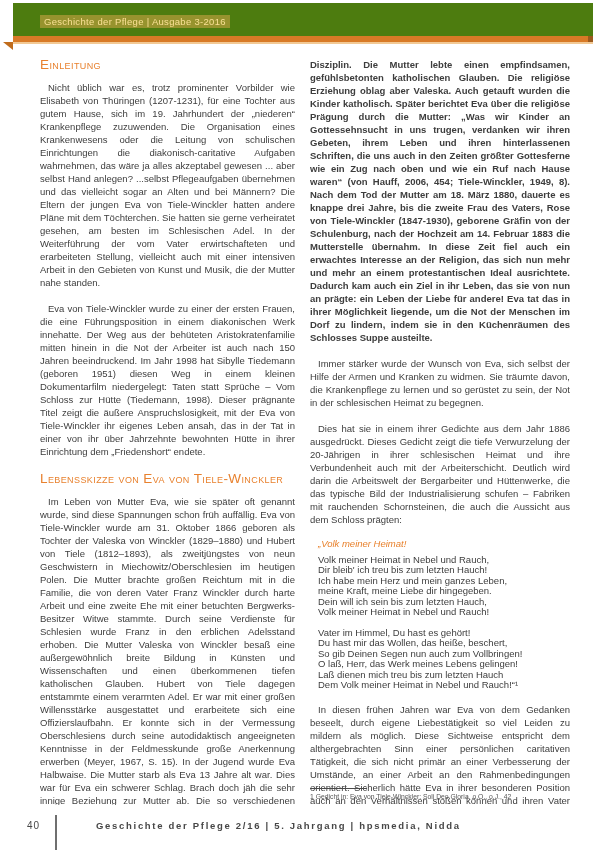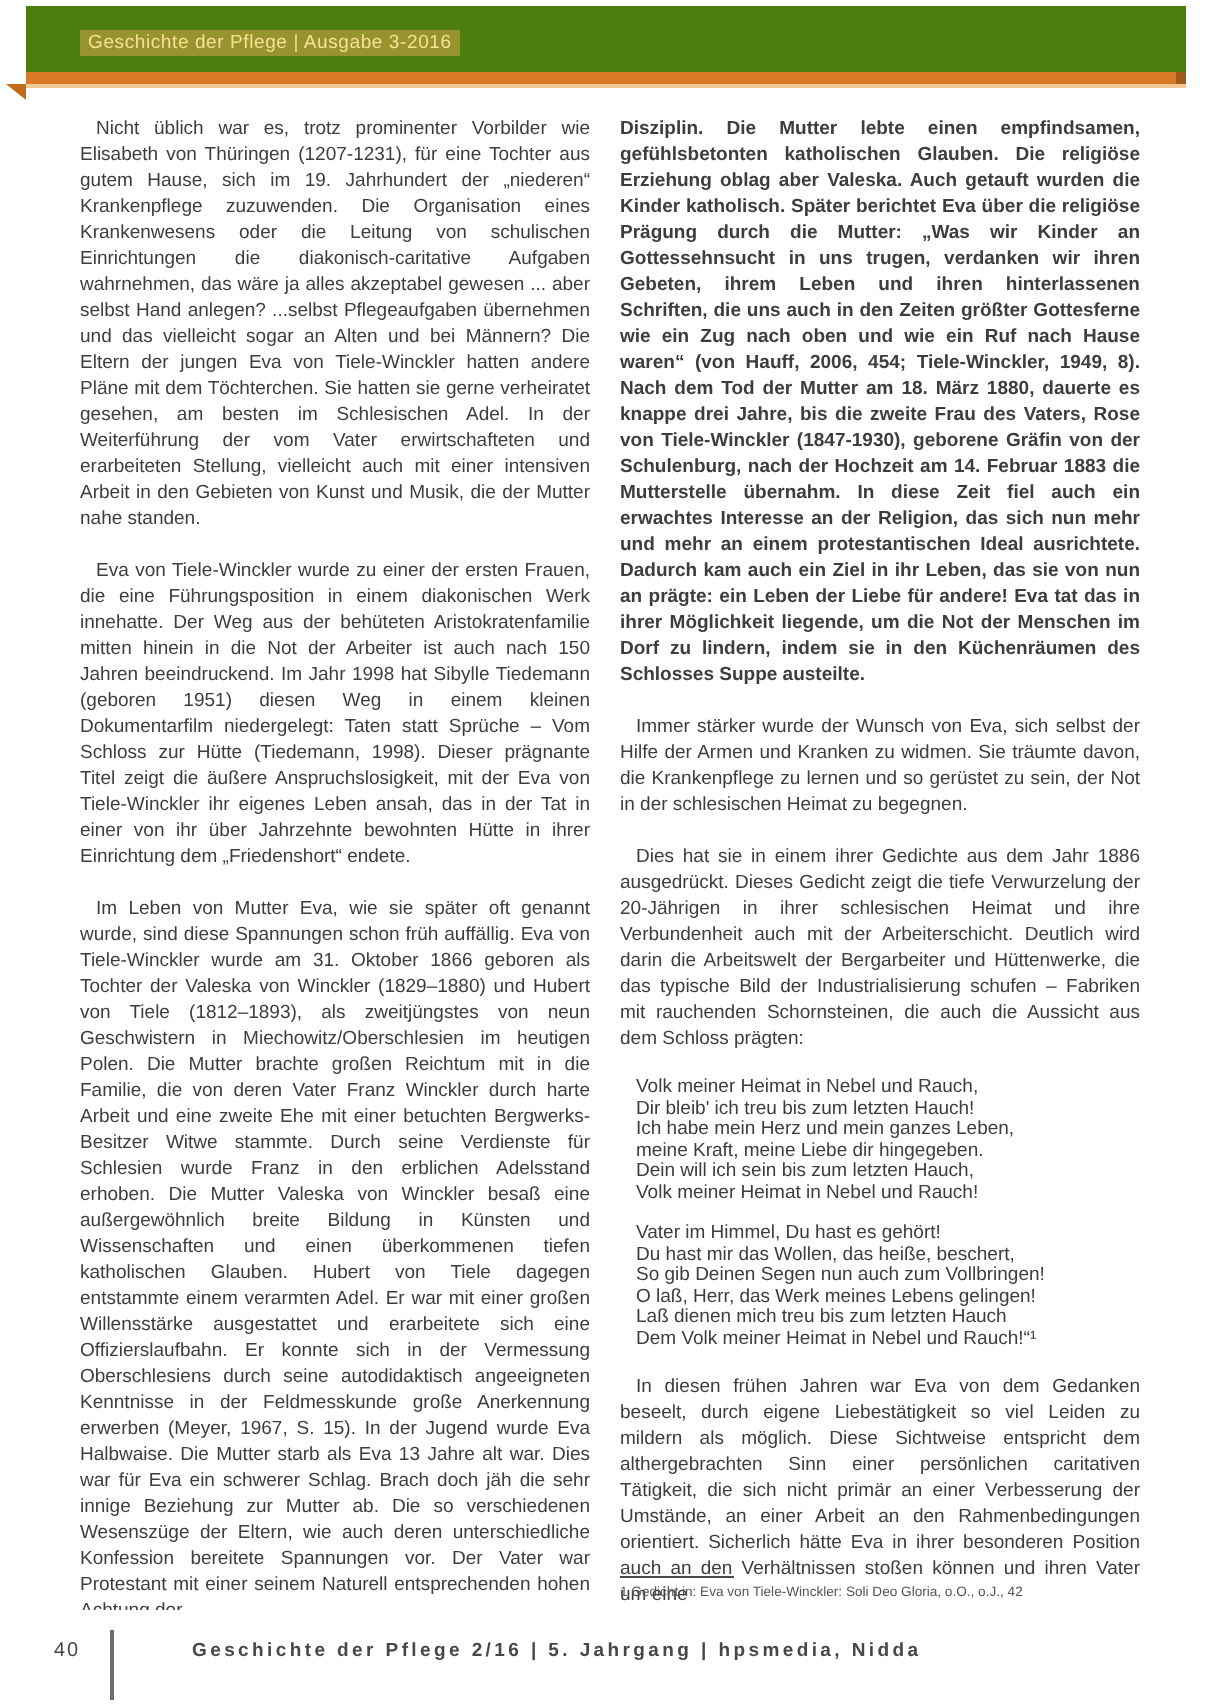--- a/index.html
+++ b/index.html
@@ -72,31 +72,34 @@
 <body>
 
 <div class="header-bar">
   <span class="header-text">Geschichte der Pflege | Ausgabe 3-2016</span>
   <span class="header-corner"></span>
 </div>
 <div class="fold"></div>
 
 <div class="content">
   <div class="col col-left">
+    <h2 class="section-heading">Einleitung</h2>
     <p>Nicht üblich war es, trotz prominenter Vorbilder wie Elisabeth von Thüringen (1207-1231), für eine Tochter aus gutem Hause, sich im 19. Jahrhundert der „niederen“ Krankenpflege zuzuwenden. Die Organisation eines Krankenwesens oder die Leitung von schulischen Einrichtungen die diakonisch-caritative Aufgaben wahrnehmen, das wäre ja alles akzeptabel gewesen ... aber selbst Hand anlegen? ...selbst Pflegeaufgaben übernehmen und das vielleicht sogar an Alten und bei Männern? Die Eltern der jungen Eva von Tiele-Winckler hatten andere Pläne mit dem Töchterchen. Sie hatten sie gerne verheiratet gesehen, am besten im Schlesischen Adel. In der Weiterführung der vom Vater erwirtschafteten und erarbeiteten Stellung, vielleicht auch mit einer intensiven Arbeit in den Gebieten von Kunst und Musik, die der Mutter nahe standen.</p>
     <p>Eva von Tiele-Winckler wurde zu einer der ersten Frauen, die eine Führungsposition in einem diakonischen Werk innehatte. Der Weg aus der behüteten Aristokratenfamilie mitten hinein in die Not der Arbeiter ist auch nach 150 Jahren beeindruckend. Im Jahr 1998 hat Sibylle Tiedemann (geboren 1951) diesen Weg in einem kleinen Dokumentarfilm niedergelegt: Taten statt Sprüche – Vom Schloss zur Hütte (Tiedemann, 1998). Dieser prägnante Titel zeigt die äußere Anspruchslosigkeit, mit der Eva von Tiele-Winckler ihr eigenes Leben ansah, das in der Tat in einer von ihr über Jahrzehnte bewohnten Hütte in ihrer Einrichtung dem „Friedenshort“ endete.</p>
+    <h2 class="section-heading second">Lebensskizze von Eva von Tiele-Winckler</h2>
     <p>Im Leben von Mutter Eva, wie sie später oft genannt wurde, sind diese Spannungen schon früh auffällig. Eva von Tiele-Winckler wurde am 31. Oktober 1866 geboren als Tochter der Valeska von Winckler (1829–1880) und Hubert von Tiele (1812–1893), als zweitjüngstes von neun Geschwistern in Miechowitz/Oberschlesien im heutigen Polen. Die Mutter brachte großen Reichtum mit in die Familie, die von deren Vater Franz Winckler durch harte Arbeit und eine zweite Ehe mit einer betuchten Bergwerks-Besitzer Witwe stammte. Durch seine Verdienste für Schlesien wurde Franz in den erblichen Adelsstand erhoben. Die Mutter Valeska von Winckler besaß eine außergewöhnlich breite Bildung in Künsten und Wissenschaften und einen überkommenen tiefen katholischen Glauben. Hubert von Tiele dagegen entstammte einem verarmten Adel. Er war mit einer großen Willensstärke ausgestattet und erarbeitete sich eine Offizierslaufbahn. Er konnte sich in der Vermessung Oberschlesiens durch seine autodidaktisch angeeigneten Kenntnisse in der Feldmesskunde große Anerkennung erwerben (Meyer, 1967, S. 15). In der Jugend wurde Eva Halbwaise. Die Mutter starb als Eva 13 Jahre alt war. Dies war für Eva ein schwerer Schlag. Brach doch jäh die sehr innige Beziehung zur Mutter ab. Die so verschiedenen Wesenszüge der Eltern, wie auch deren unterschiedliche Konfession bereitete Spannungen vor. Der Vater war Protestant mit einer seinem Naturell entsprechenden hohen Achtung der</p>
   </div>
 
   <div class="col col-right">
     <p class="no-indent">Disziplin. Die Mutter lebte einen empfindsamen, gefühlsbetonten katholischen Glauben. Die religiöse Erziehung oblag aber Valeska. Auch getauft wurden die Kinder katholisch. Später berichtet Eva über die religiöse Prägung durch die Mutter: „Was wir Kinder an Gottessehnsucht in uns trugen, verdanken wir ihren Gebeten, ihrem Leben und ihren hinterlassenen Schriften, die uns auch in den Zeiten größter Gottesferne wie ein Zug nach oben und wie ein Ruf nach Hause waren“ (von Hauff, 2006, 454; Tiele-Winckler, 1949, 8). Nach dem Tod der Mutter am 18. März 1880, dauerte es knappe drei Jahre, bis die zweite Frau des Vaters, Rose von Tiele-Winckler (1847-1930), geborene Gräfin von der Schulenburg, nach der Hochzeit am 14. Februar 1883 die Mutterstelle übernahm. In diese Zeit fiel auch ein erwachtes Interesse an der Religion, das sich nun mehr und mehr an einem protestantischen Ideal ausrichtete. Dadurch kam auch ein Ziel in ihr Leben, das sie von nun an prägte: ein Leben der Liebe für andere! Eva tat das in ihrer Möglichkeit liegende, um die Not der Menschen im Dorf zu lindern, indem sie in den Küchenräumen des Schlosses Suppe austeilte.</p>
     <p>Immer stärker wurde der Wunsch von Eva, sich selbst der Hilfe der Armen und Kranken zu widmen. Sie träumte davon, die Krankenpflege zu lernen und so gerüstet zu sein, der Not in der schlesischen Heimat zu begegnen.</p>
     <p>Dies hat sie in einem ihrer Gedichte aus dem Jahr 1886 ausgedrückt. Dieses Gedicht zeigt die tiefe Verwurzelung der 20-Jährigen in ihrer schlesischen Heimat und ihre Verbundenheit auch mit der Arbeiterschicht. Deutlich wird darin die Arbeitswelt der Bergarbeiter und Hüttenwerke, die das typische Bild der Industrialisierung schufen – Fabriken mit rauchenden Schornsteinen, die auch die Aussicht aus dem Schloss prägten:</p>
 
     <div class="poem">
+      <div class="poem-title">„Volk meiner Heimat!</div>
       <div class="poem-stanza">Volk meiner Heimat in Nebel und Rauch,
 Dir bleib' ich treu bis zum letzten Hauch!
 Ich habe mein Herz und mein ganzes Leben,
 meine Kraft, meine Liebe dir hingegeben.
 Dein will ich sein bis zum letzten Hauch,
 Volk meiner Heimat in Nebel und Rauch!</div>
       <div class="poem-stanza">Vater im Himmel, Du hast es gehört!
 Du hast mir das Wollen, das heiße, beschert,
 So gib Deinen Segen nun auch zum Vollbringen!
 O laß, Herr, das Werk meines Lebens gelingen!

